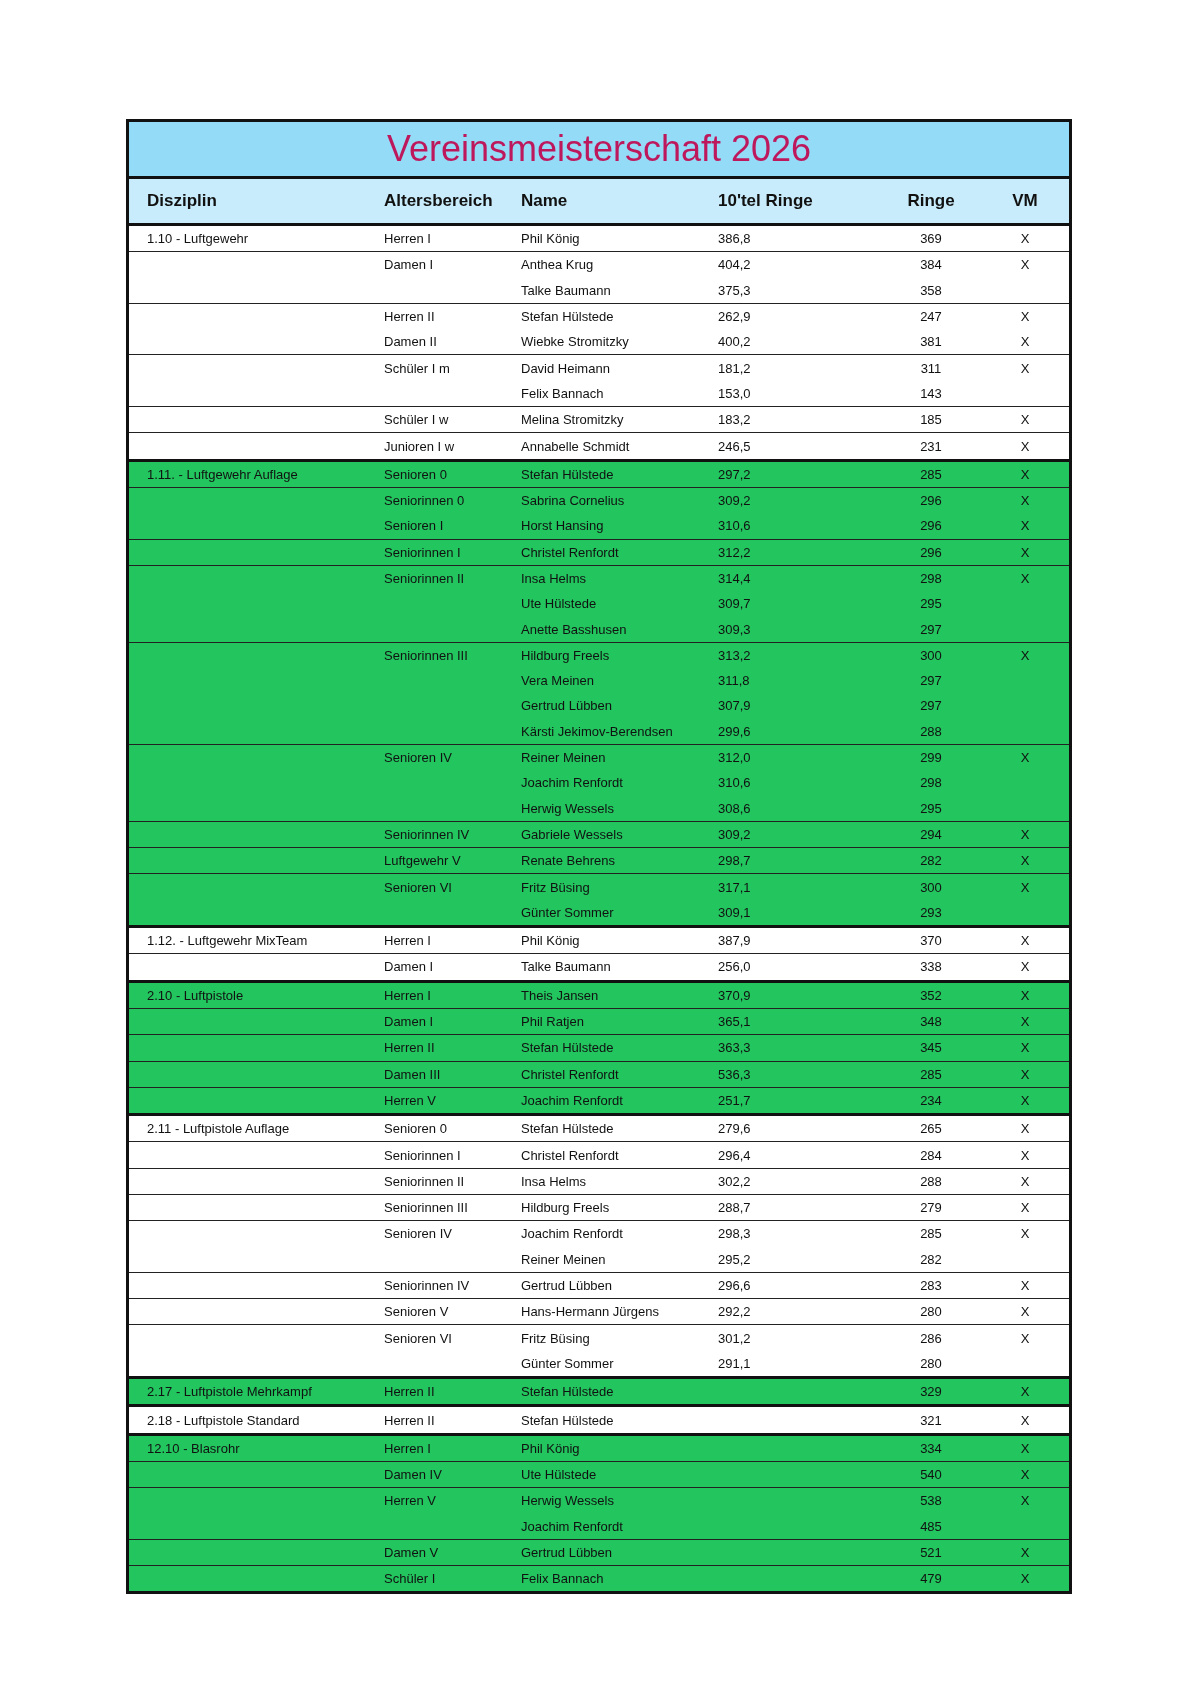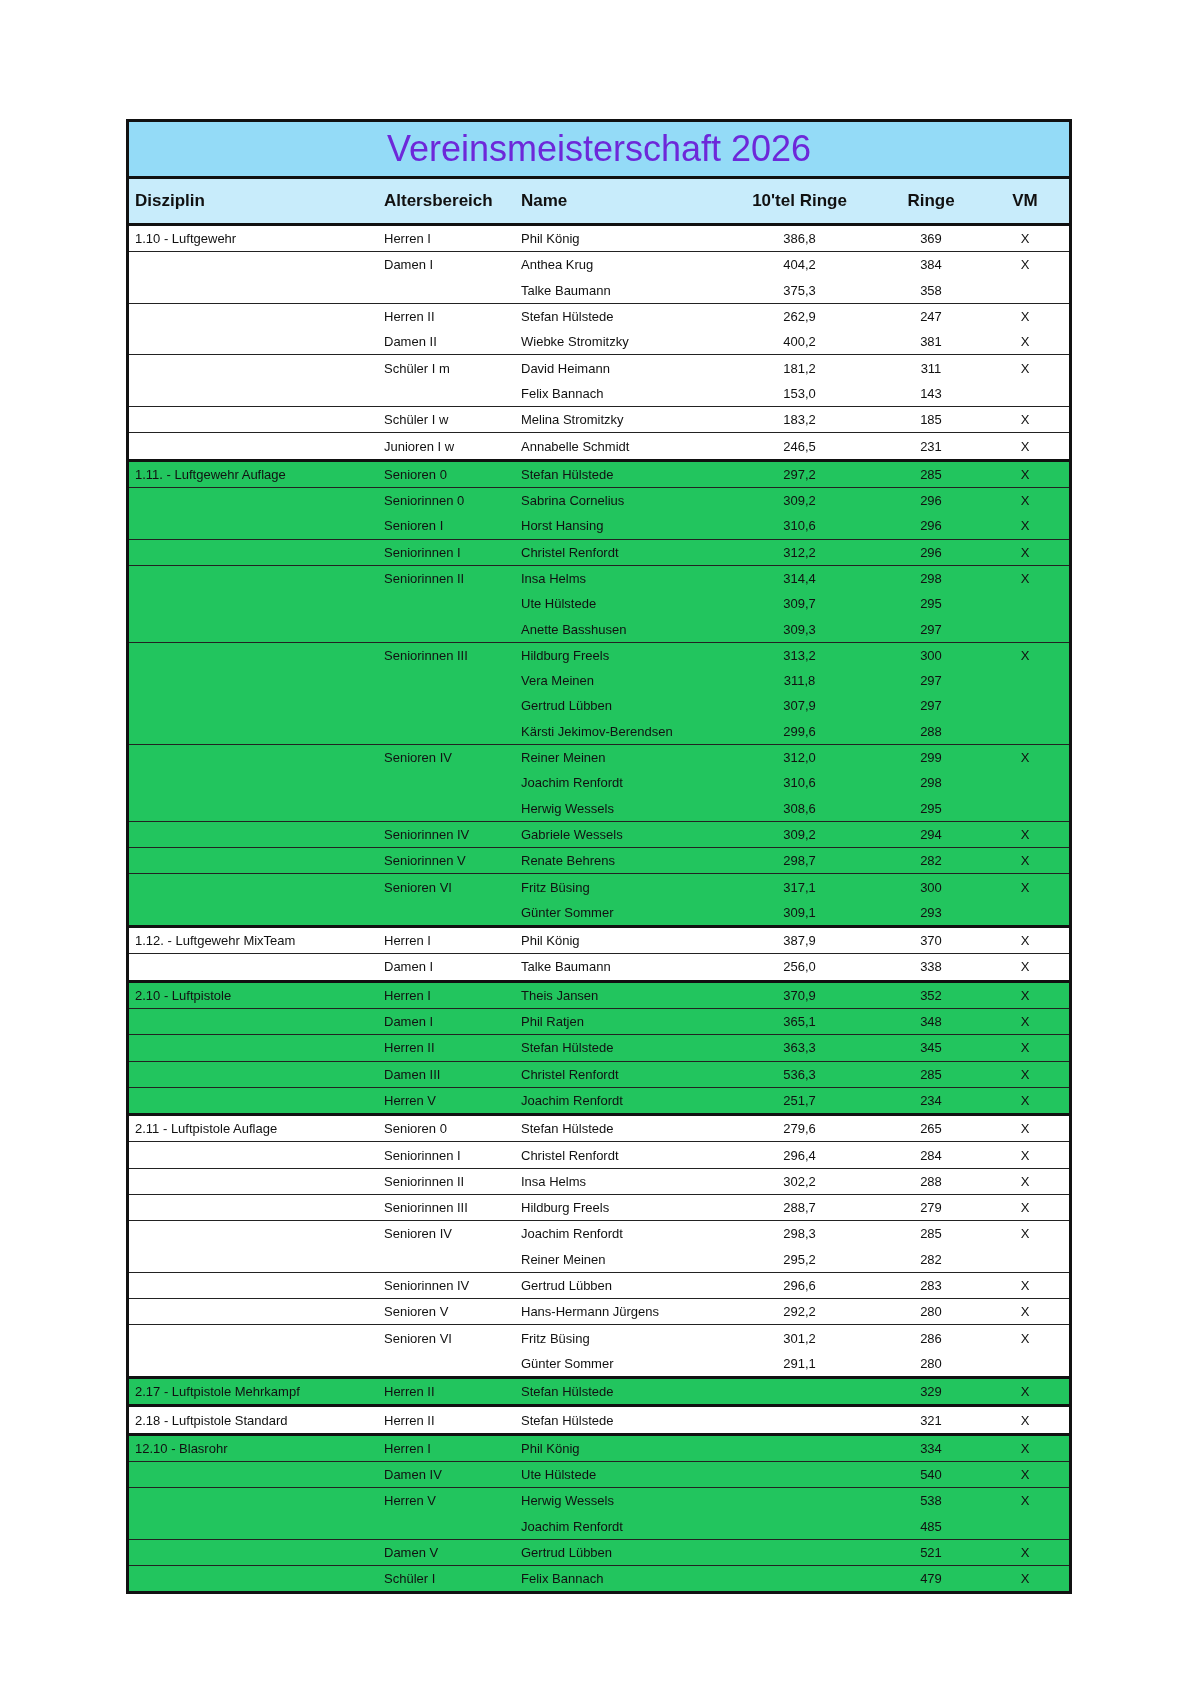--- a/index.html
+++ b/index.html
@@ -1,24 +1,24 @@
 <!DOCTYPE html>
 <html><head>
 <meta charset="utf-8">
 <style>
   html, body { margin:0; padding:0; background:#ffffff; }
   body { width:1190px; height:1683px; position:relative; font-family:"Liberation Sans", sans-serif; color:#111; }
   #sheet { position:absolute; left:126px; top:119px; width:946px; border:3px solid #111; box-sizing:border-box; }
-  .title { height:54px; background:#94dbf7; border-bottom:3px solid #111; display:flex; align-items:center; justify-content:center; font-size:36px; color:#6d28d9; }
+  .title { height:54px; background:#94dbf7; border-bottom:3px solid #111; display:flex; align-items:center; justify-content:center; font-size:36px; color:#be185d; }
   .hdr { height:44px; background:#c8ecfb; border-bottom:3px solid #111; display:flex; align-items:center; font-weight:bold; font-size:17px; }
   .cell { box-sizing:border-box; white-space:nowrap; overflow:hidden; }
-  .c1 { width:252px; padding-left:6px; }
+  .c1 { width:252px; padding-left:18px; }
   .c2 { width:137px; padding-left:3px; }
   .c3 { width:200px; padding-left:3px; }
-  .c4 { width:163px; text-align:center; }
+  .c4 { width:163px; }
   .c5 { width:100px; text-align:center; }
   .c6 { flex:1; text-align:center; }
   .group { border-top:1px solid #222; }
   .group.first { border-top:none; }
   .group.thick { border-top:3px solid #111; }
   .group.shade { background:#22c55e; }
   .row { height:25.3px; display:flex; align-items:center; font-size:13px; }
 </style>
 </head>
 <body>
@@ -248,21 +248,21 @@
           <div class="cell c2">Seniorinnen IV</div>
           <div class="cell c3">Gabriele Wessels</div>
           <div class="cell c4">309,2</div>
           <div class="cell c5">294</div>
           <div class="cell c6">X</div>
         </div>
       </div>
       <div class="group shade">
         <div class="row">
           <div class="cell c1"></div>
-          <div class="cell c2">Seniorinnen V</div>
+          <div class="cell c2">Luftgewehr V</div>
           <div class="cell c3">Renate Behrens</div>
           <div class="cell c4">298,7</div>
           <div class="cell c5">282</div>
           <div class="cell c6">X</div>
         </div>
       </div>
       <div class="group shade">
         <div class="row">
           <div class="cell c1"></div>
           <div class="cell c2">Senioren VI</div>

